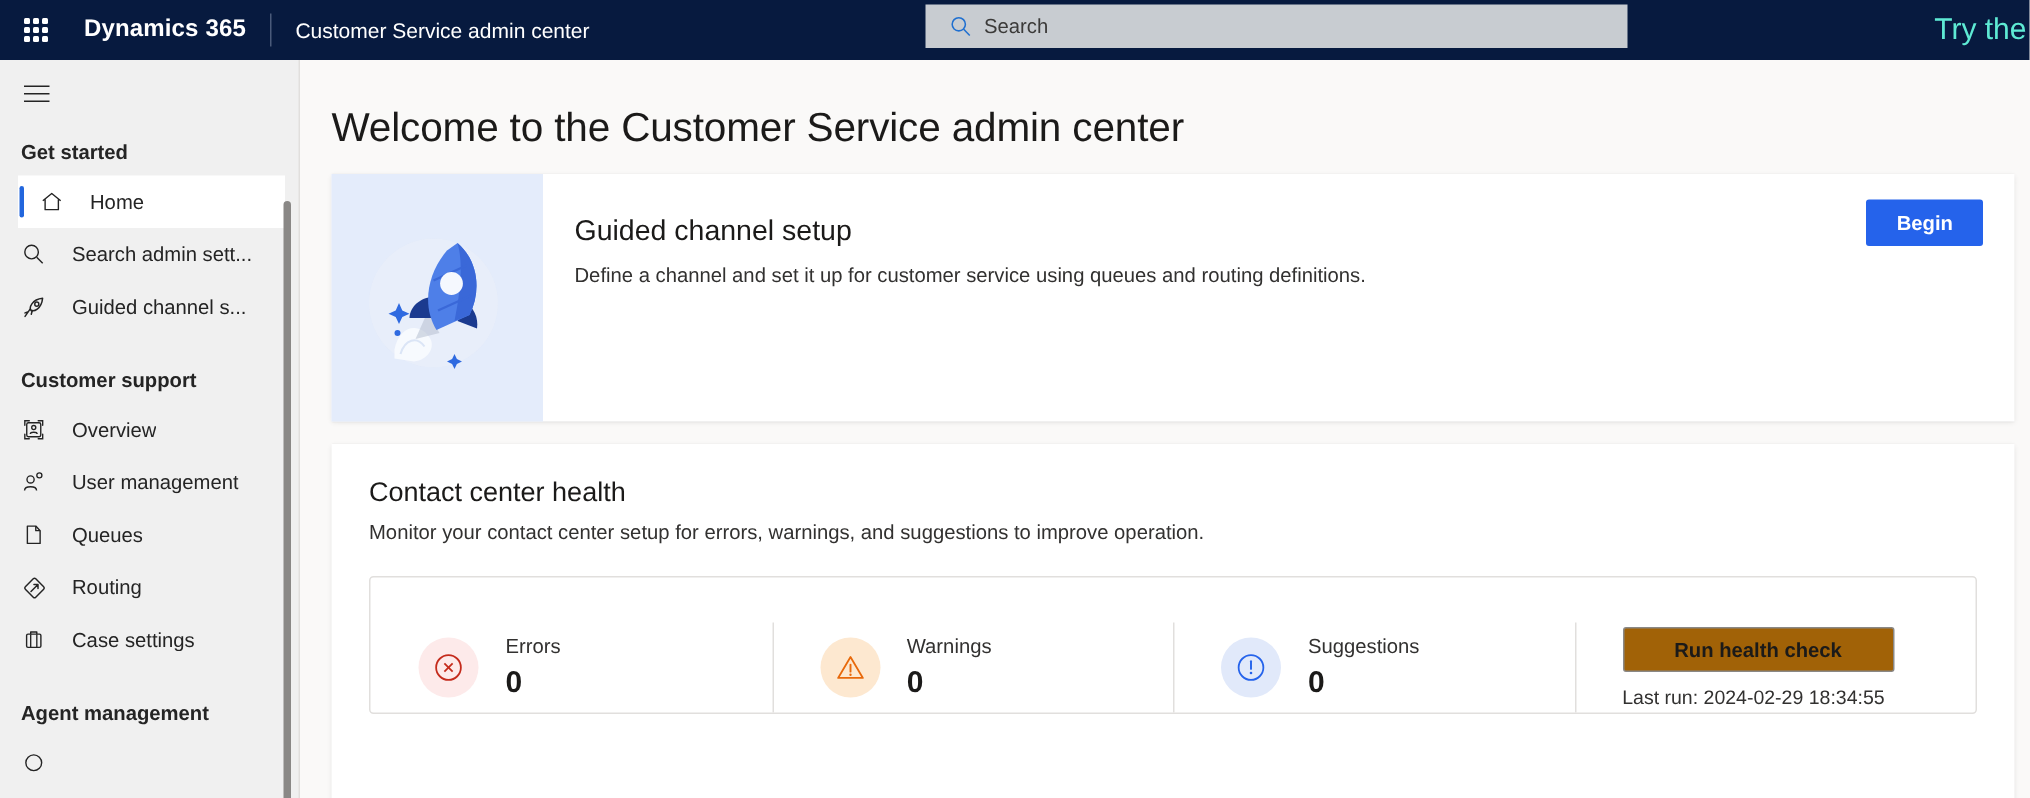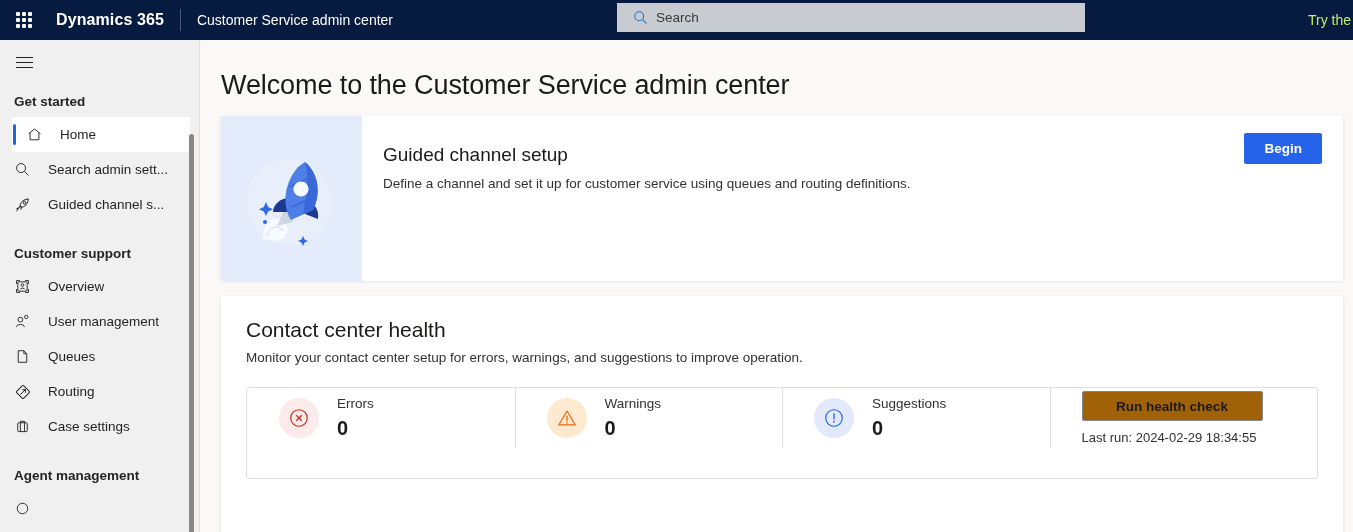--- a/index.html
+++ b/index.html
@@ -72,22 +72,22 @@
     white-space: nowrap;
   }
   .topbar-right {
     position: absolute;
     right: 0; top: 0;
     height: 40px;
     display: flex; align-items: center;
     padding-right: 2px;
   }
   .try-the {
-    color: #bef264;
-    font-size: 14px;
+    color: #5eead4;
+    font-size: 20px;
     white-space: nowrap;
   }
 
   
   .sidebar {
     position: absolute;
     top: 40px; left: 0;
     width: 200px; height: 492px;
     background: #f0f0f0;
     overflow: hidden;
@@ -246,36 +246,36 @@
     font-family: "Liberation Sans", sans-serif;
   }
 
   
   .card-health {
     left: 21px; top: 256px;
     width: 1122px; height: 260px;
     padding: 22px 25px 0 25px;
   }
   .health-h {
-    font-size: 21px;
+    font-size: 18px;
     color: #1b1a19;
     font-weight: normal;
   }
   .health-sub {
     font-size: 13.5px;
     color: #323130;
     margin-top: 8px;
   }
   .metrics-box {
     margin-top: 22px;
     border: 1px solid #e1dfdd;
     border-radius: 3px;
     height: 92px;
     display: flex;
-    align-items: flex-start;
+    align-items: flex-end;
   }
   .metric {
     flex: 1 1 0;
     display: flex;
     align-items: center;
     padding-left: 32px;
     height: 60px;
     position: relative;
   }
   .metric + .metric::before,

